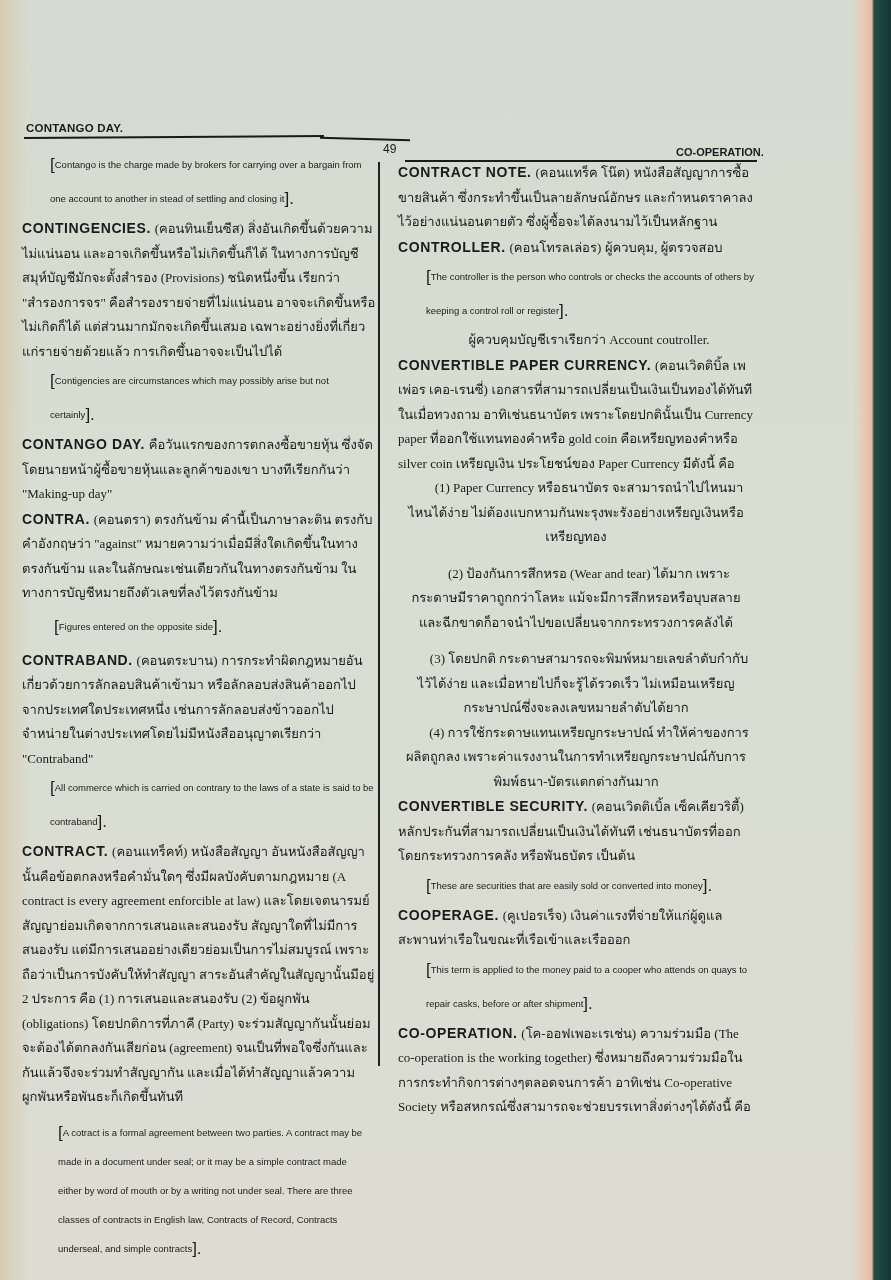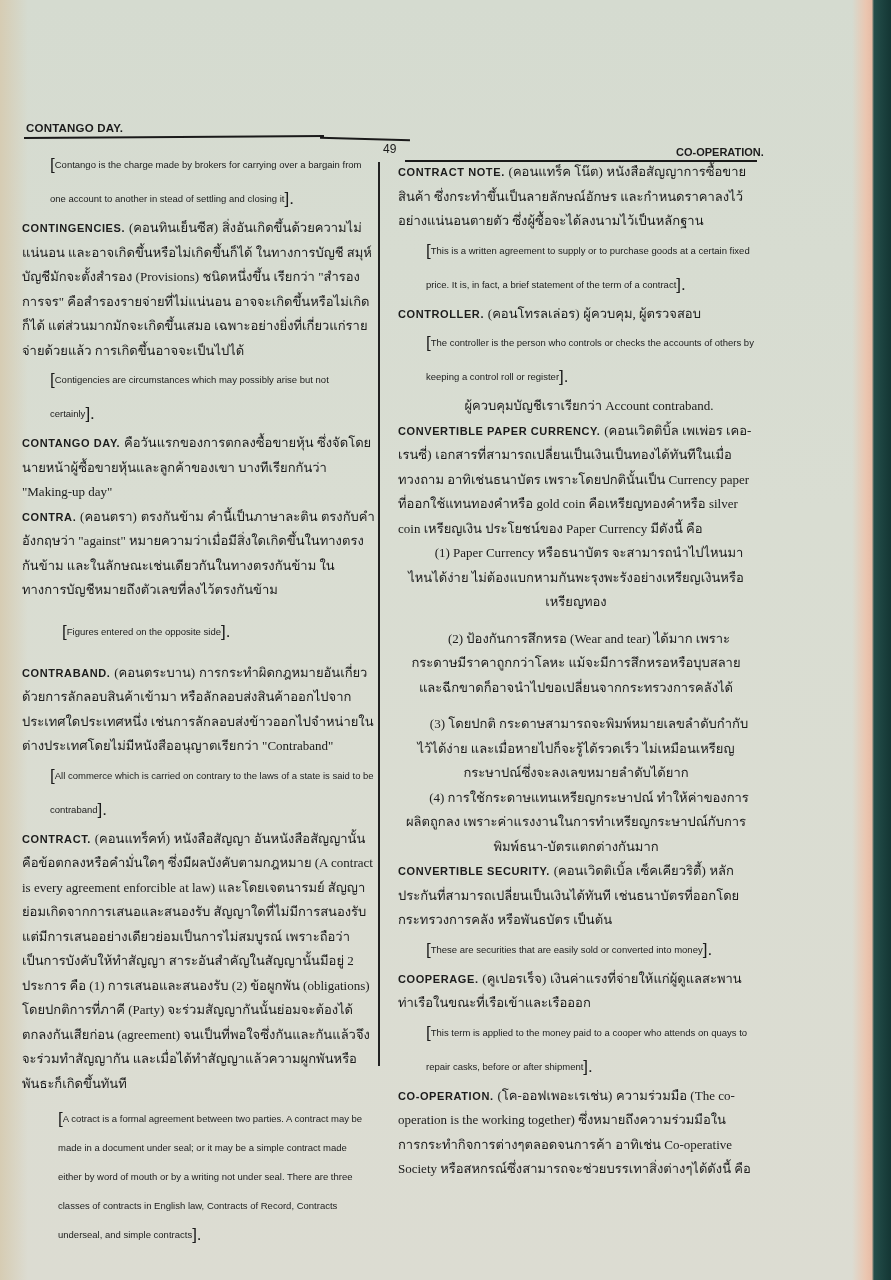--- a/index.html
+++ b/index.html
@@ -24,21 +24,21 @@
   .runhead-right { position:absolute; left:676px; top:146px; font-size:11px; font-weight:bold; }
   .pageno { position:absolute; left:383px; top:142px; font-size:12px; }
   .rule { position:absolute; height:2px; background:#1a1a1a; }
   .col-divider { position:absolute; left:378px; top:162px; width:1.5px; height:904px; background:#222; }
 
   .col { position:absolute; font-size:13.5px; line-height:24.5px; }
   .col-left { left:22px; top:148px; width:354px; }
   .col-right { left:398px; top:160px; width:356px; }
 
   .entry { margin:0; }
-  .term { font-weight:bold; font-size:11px; letter-spacing:0.6px; }
+  .term { font-weight:bold; font-size:14px; letter-spacing:0.6px; }
   .thai { font-family:Liberation Serif, serif; font-size:13px;text-align:center; }
   .note { font-size:9.5px; line-height:34px; padding-left:0; }
   .note-first { padding-left:28px; }
   .bracket { font-size:17px; font-weight:normal; vertical-align:-2px; }
   .para { text-indent:26px; }
 </style>
 </head>
 <body>
 
 <div class="page"></div>
@@ -70,21 +70,21 @@
 
   <div class="entry">
     <span class="term">CONTANGO DAY.</span>
     <span class="thai">คือวันแรกของการตกลงซื้อขายหุ้น ซึ่งจัดโดยนายหน้าผู้ซื้อขายหุ้นและลูกค้าของเขา บางทีเรียกกันว่า "Making-up day"</span>
   </div>
 
   <div class="entry">
     <span class="term">CONTRA.</span>
     <span class="thai">(คอนตรา)</span>
     <span class="thai">ตรงกันข้าม คำนี้เป็นภาษาละติน ตรงกับคำอังกฤษว่า "against" หมายความว่าเมื่อมีสิ่งใดเกิดขึ้นในทางตรงกันข้าม และในลักษณะเช่นเดียวกันในทางตรงกันข้าม ในทางการบัญชีหมายถึงตัวเลขที่ลงไว้ตรงกันข้าม</span>
-    <p class="note note-first" style="margin:12px;">
+    <p class="note note-first" style="margin:4px;">
       <span class="bracket">[</span><span>Figures entered on the opposite side</span><span class="bracket">].</span>
     </p>
   </div>
 
   <div class="entry">
     <span class="term">CONTRABAND.</span>
     <span class="thai">(คอนตระบาน)</span>
     <span class="thai">การกระทำผิดกฎหมายอันเกี่ยวด้วยการลักลอบสินค้าเข้ามา หรือลักลอบส่งสินค้าออกไปจากประเทศใดประเทศหนึ่ง เช่นการลักลอบส่งข้าวออกไปจำหน่ายในต่างประเทศโดยไม่มีหนังสืออนุญาตเรียกว่า "Contraband"</span>
     <p class="note note-first" style="margin:0;">
       <span class="bracket">[</span><span>All commerce which is carried on contrary to the laws of a state is said to be contraband</span><span class="bracket">].</span>
@@ -99,33 +99,30 @@
       <span class="bracket">[</span><span>A cotract is a formal agreement between two parties. A contract may be made in a document under seal; or it may be a simple contract made either by word of mouth or by a writing not under seal. There are three classes of contracts in English law, Contracts of Record, Contracts underseal, and simple contracts</span><span class="bracket">].</span>
     </p>
   </div>
 </div>
 
 <div class="col col-right">
   <div class="entry">
     <span class="term">CONTRACT NOTE.</span>
     <span class="thai">(คอนแทร็ค โน๊ต)</span>
     <span class="thai">หนังสือสัญญาการซื้อขายสินค้า ซึ่งกระทำขึ้นเป็นลายลักษณ์อักษร และกำหนดราคาลงไว้อย่างแน่นอนตายตัว ซึ่งผู้ซื้อจะได้ลงนามไว้เป็นหลักฐาน</span>
-    <p class="note note-first" style="margin:0;">
-      <span class="bracket">[</span><span>This is a written agreement to supply or to purchase goods at a certain fixed price. It is, in fact, a brief statement of the term of a contract</span><span class="bracket">].</span>
-    </p>
   </div>
 
   <div class="entry">
     <span class="term">CONTROLLER.</span>
     <span class="thai">(คอนโทรลเล่อร)</span>
     <span class="thai">ผู้ควบคุม, ผู้ตรวจสอบ</span>
     <p class="note note-first" style="margin:0;">
       <span class="bracket">[</span><span>The controller is the person who controls or checks the accounts of others by keeping a control roll or register</span><span class="bracket">].</span>
     </p>
-    <p class="thai para" style="margin:0;">ผู้ควบคุมบัญชีเราเรียกว่า Account contraband.</p>
+    <p class="thai para" style="margin:0;">ผู้ควบคุมบัญชีเราเรียกว่า Account coutroller.</p>
   </div>
 
   <div class="entry">
     <span class="term">CONVERTIBLE PAPER CURRENCY.</span>
     <span class="thai">(คอนเวิดติบิ้ล เพเพ่อร เคอ-เรนซี่)</span>
     <span class="thai">เอกสารที่สามารถเปลี่ยนเป็นเงินเป็นทองได้ทันทีในเมื่อทวงถาม อาทิเช่นธนาบัตร เพราะโดยปกตินั้นเป็น Currency paper ที่ออกใช้แทนทองคำหรือ gold coin คือเหรียญทองคำหรือ silver coin เหรียญเงิน ประโยชน์ของ Paper Currency มีดังนี้ คือ</span>
     <p class="thai para" style="margin:0;">(1) Paper Currency หรือธนาบัตร จะสามารถนำไปไหนมาไหนได้ง่าย ไม่ต้องแบกหามกันพะรุงพะรังอย่างเหรียญเงินหรือเหรียญทอง</p>
     <p class="thai para" style="margin:12px;">(2) ป้องกันการสึกหรอ (Wear and tear) ได้มาก เพราะกระดาษมีราคาถูกกว่าโลหะ แม้จะมีการสึกหรอหรือบุบสลายและฉีกขาดก็อาจนำไปขอเปลี่ยนจากกระทรวงการคลังได้</p>
     <p class="thai para" style="margin:0;">(3) โดยปกติ กระดาษสามารถจะพิมพ์หมายเลขลำดับกำกับไว้ได้ง่าย และเมื่อหายไปก็จะรู้ได้รวดเร็ว ไม่เหมือนเหรียญกระษาปณ์ซึ่งจะลงเลขหมายลำดับได้ยาก</p>
     <p class="thai para" style="margin:0;">(4) การใช้กระดาษแทนเหรียญกระษาปณ์ ทำให้ค่าของการผลิตถูกลง เพราะค่าแรงงานในการทำเหรียญกระษาปณ์กับการพิมพ์ธนา-บัตรแตกต่างกันมาก</p>

